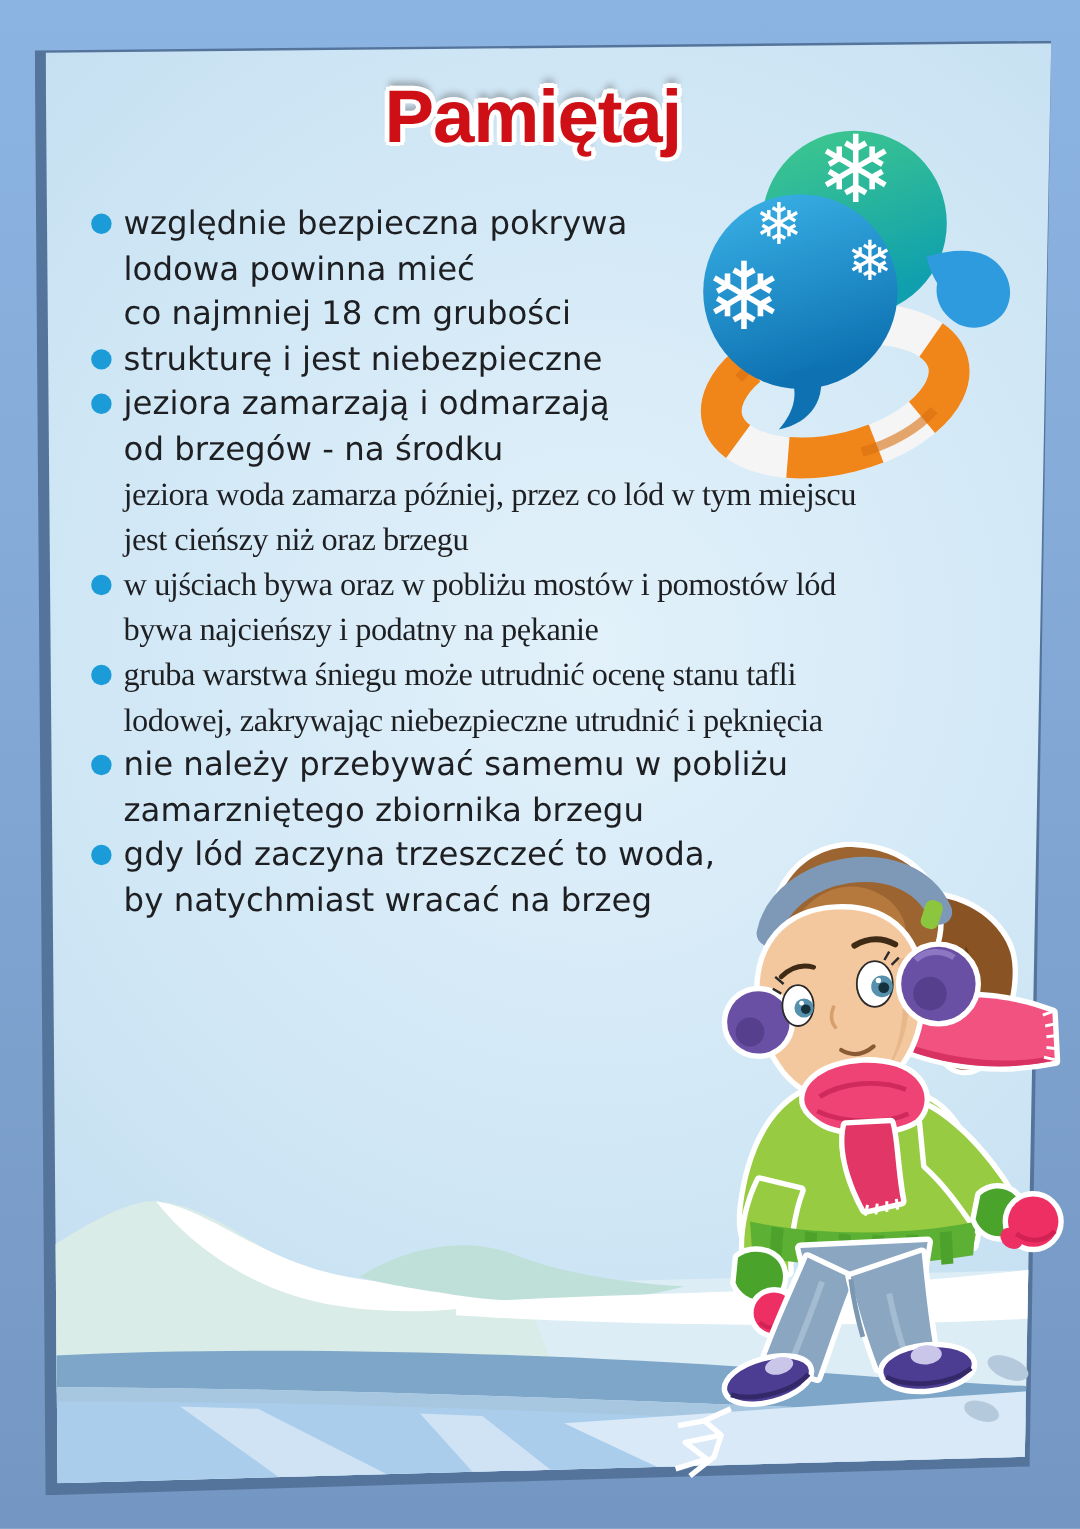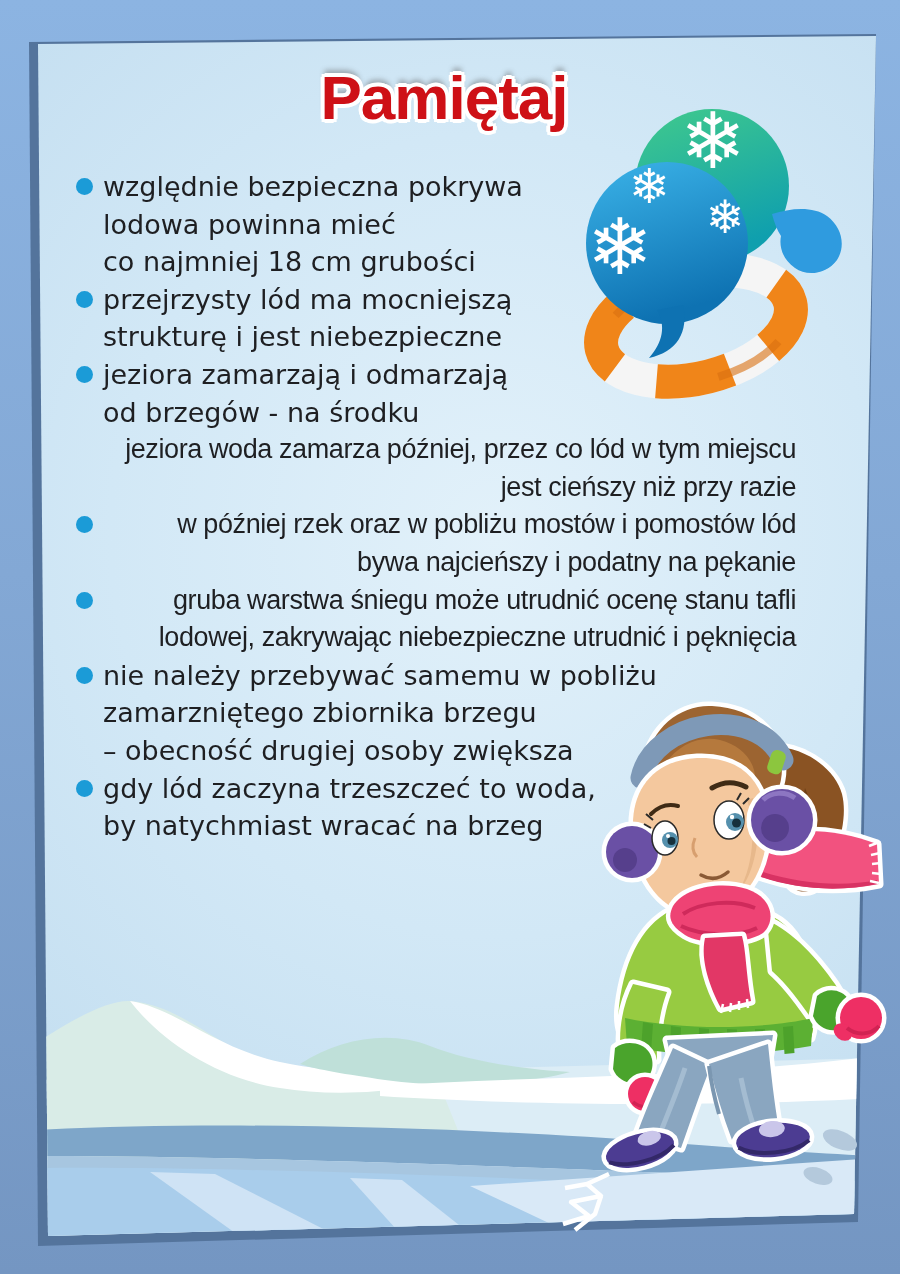--- a/index.html
+++ b/index.html
@@ -17,21 +17,21 @@
   .title{position:absolute;left:0;top:62px;width:888px;text-align:center;
        font-family:"Liberation Sans",sans-serif;font-weight:bold;
        font-size:62px;letter-spacing:-1px;color:#ce1016;
        text-shadow:-3px -3px 0 #fff,3px -3px 0 #fff,-3px 3px 0 #fff,3px 3px 0 #fff,
                    -4px 0 0 #fff,4px 0 0 #fff,0 -4px 0 #fff,0 4px 0 #fff,
                    0 -7px 5px rgba(90,90,90,.45);}
   .tips{position:absolute;left:76px;top:168px;width:720px;color:#1e1f22;}
   .tip{position:relative;padding-left:27px;}
   .tip .dot{position:absolute;left:0;top:10px;width:17px;height:17px;border-radius:50%;}
   .tip .ln{font-size:27px;line-height:37.6px;white-space:nowrap;}
-  .tip .ln.narrow{font-family:Liberation Sans, sans-serif;letter-spacing:-0.4px;text-align:right;}
+  .tip .ln.narrow{font-family:Liberation Serif, serif;letter-spacing:-0.4px;}
   svg{position:absolute;display:block;}
   .bubbles{left:565px;top:80px;}
   .girl{left:505px;top:688px;}
 </style>
 </head>
 <body>
 
 <div class="panel-border"></div>
 <div class="panel"></div>
 
@@ -53,45 +53,43 @@
 
 <div class="tips">
     <div class="tip">
       <span class="dot" style="background: rgb(27, 155, 215);"></span>
       <div class="ln">względnie bezpieczna pokrywa</div>
       <div class="ln">lodowa powinna mieć</div>
       <div class="ln">co najmniej 18 cm grubości</div>
     </div>
     <div class="tip">
       <span class="dot" style="background: rgb(27, 155, 215);"></span>
-      <div class="ln">przejrzysty lód ma mocniejszą</div>
       <div class="ln">strukturę i jest niebezpieczne</div>
     </div>
     <div class="tip">
       <span class="dot" style="background: rgb(27, 155, 215);"></span>
       <div class="ln">jeziora zamarzają i odmarzają</div>
       <div class="ln">od brzegów - na środku</div>
       <div class="ln narrow">jeziora woda zamarza później, przez co lód w tym miejscu</div>
-      <div class="ln narrow">jest cieńszy niż przy razie</div>
-    </div>
-    <div class="tip">
-      <span class="dot" style="background: rgb(27, 155, 215);"></span>
-      <div class="ln narrow">w później rzek oraz w pobliżu mostów i pomostów lód</div>
+      <div class="ln narrow">jest cieńszy niż oraz brzegu</div>
+    </div>
+    <div class="tip">
+      <span class="dot" style="background: rgb(27, 155, 215);"></span>
+      <div class="ln narrow">w ujściach bywa oraz w pobliżu mostów i pomostów lód</div>
       <div class="ln narrow">bywa najcieńszy i podatny na pękanie</div>
     </div>
     <div class="tip">
       <span class="dot" style="background: rgb(27, 155, 215);"></span>
       <div class="ln narrow">gruba warstwa śniegu może utrudnić ocenę stanu tafli</div>
       <div class="ln narrow">lodowej, zakrywając niebezpieczne utrudnić i pęknięcia</div>
     </div>
     <div class="tip">
       <span class="dot" style="background: rgb(27, 155, 215);"></span>
       <div class="ln">nie należy przebywać samemu w pobliżu</div>
       <div class="ln">zamarzniętego zbiornika brzegu</div>
-      <div class="ln">– obecność drugiej osoby zwiększa</div>
     </div>
     <div class="tip">
       <span class="dot" style="background: rgb(27, 155, 215);"></span>
       <div class="ln">gdy lód zaczyna trzeszczeć to woda,</div>
       <div class="ln">by natychmiast wracać na brzeg</div>
     </div>
   </div>
 
 <svg class="bubbles" width="330" height="330" viewBox="0 0 330 330">
   <defs>

